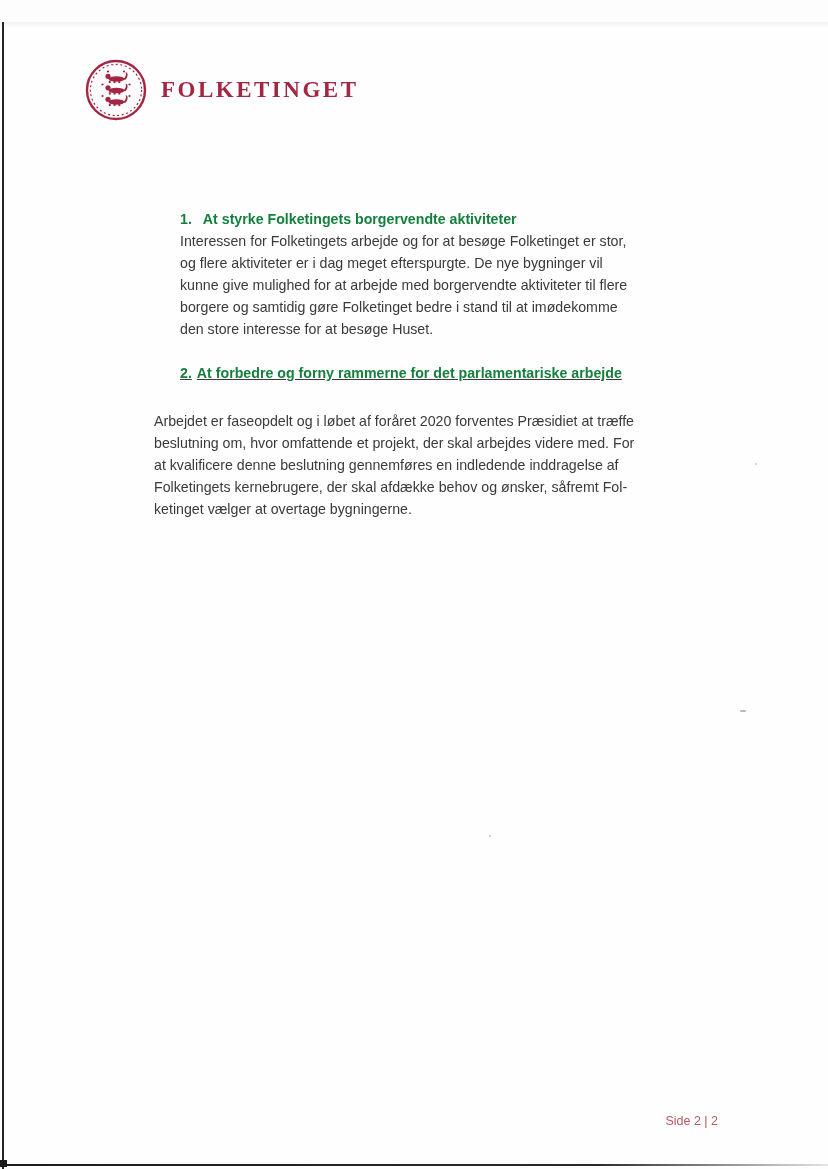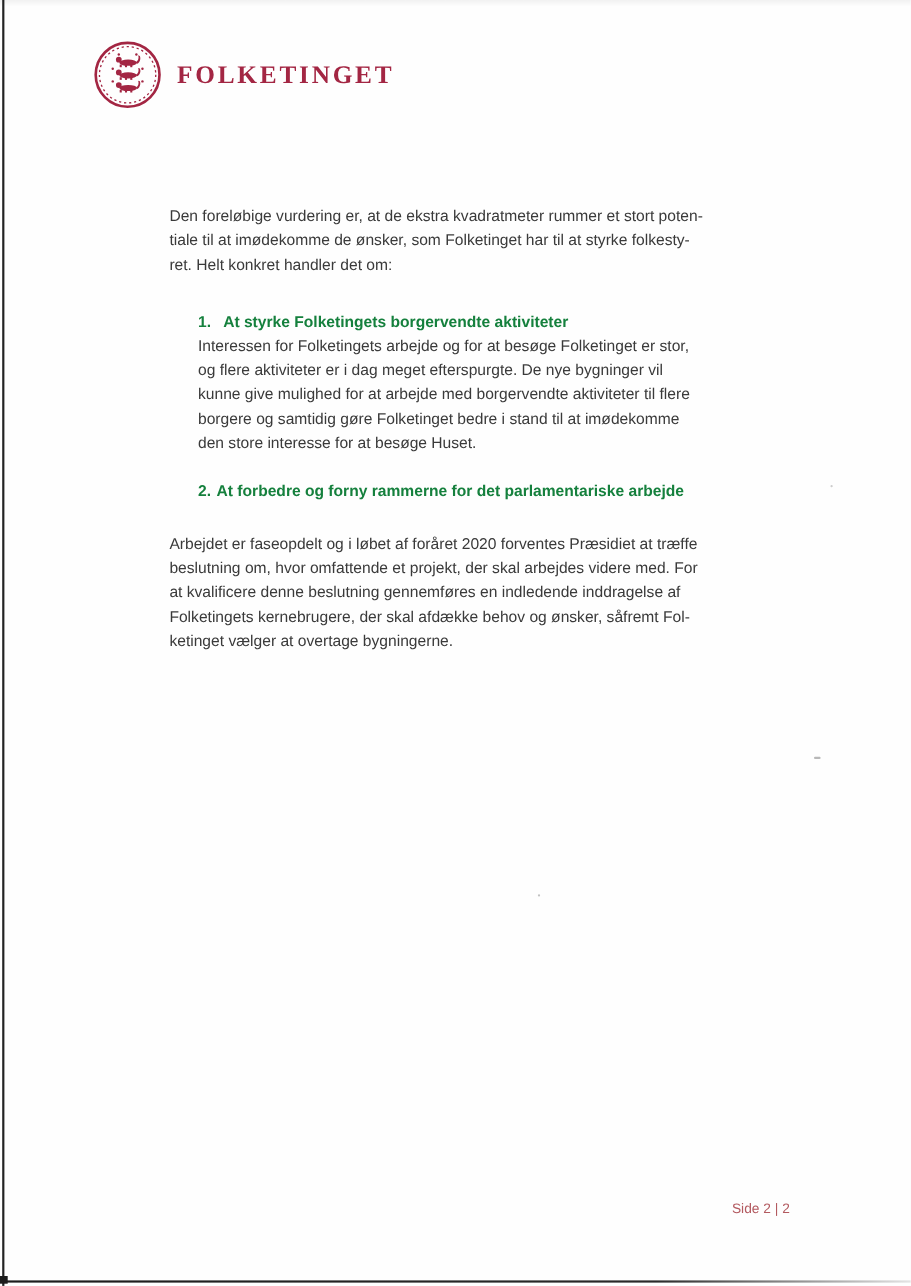--- a/index.html
+++ b/index.html
@@ -5,21 +5,21 @@
   * { box-sizing: border-box; }
   html, body { margin: 0; padding: 0; }
   body {
     width: 828px; height: 1169px;
     position: relative;
     background: #fdfdfd;
     font-family: "Liberation Sans", sans-serif;
     color: #3a3a3a;
     overflow: hidden;
   }
-  .page { position: absolute; inset: 0; background: #fefefe; }
+  .page { position: absolute; inset: 0; background: #fefefe; margin-top: 22px; }
   .page::before { 
     content: ""; position: absolute; left: 0; top: 0; width: 100%; height: 6px;
     background: linear-gradient(to bottom, rgba(0,0,0,0.05), rgba(0,0,0,0));
   }
   .scan-left {
     position: absolute; left: 2px; top: 0; width: 2px; height: 100%;
     background: #232323;
   }
   .scan-bottom {
     position: absolute; left: 0; bottom: 3px; width: 100%; height: 2px;
@@ -45,21 +45,21 @@
     position: absolute; left: 154px; top: 186px; width: 560px;
     font-size: 14.2px; line-height: 22px;
   }
   .para { margin: 0; white-space: pre-line; }
   .intro { margin-bottom: 30px; }
   .list-item { margin-left: 26px; }
   .item-heading { font-weight: 700; color: #15803d; }
   .num1 { margin-right: 11px; }
   .num2 { margin-right: 5px; }
   .li-1 { margin-bottom: 22px; }
-  .li-2 { margin-bottom: 26px; }
+  .li-2 { margin-bottom: 26px; text-decoration: underline; }
   .p-mid { margin-bottom: 24px; }
   .p-last { margin-bottom: 26px; }
   .link-heading { text-decoration: underline; margin-bottom: 2px; }
   .footer-page {
     position: absolute; top: 1092px; right: 110px;
     font-size: 12.5px; color: #b35a60;
   }
   .speck { position: absolute; background: #9a9a9a; border-radius: 1px; }
   .speck-dash { left: 740px; top: 688px; width: 6px; height: 2px; opacity: .7; }
   .speck-dot  { left: 489px; top: 813px; width: 2px; height: 2px; opacity: .6; }
@@ -117,23 +117,20 @@
           <circle cx="24" cy="13.5" r="1.1"></circle>
           <circle cx="40" cy="13.5" r="1.1"></circle>
         </g>
       </svg>
     </span>
     <span class="wordmark">FOLKETINGET</span>
   </header>
 
   <main class="content">
 
-    <p class="para intro">Den foreløbige vurdering er, at de ekstra kvadratmeter rummer et stort poten-
-tiale til at imødekomme de ønsker, som Folketinget har til at styrke folkesty-
-ret. Helt konkret handler det om:</p>
 
     <div class="list-item li-1">
       <div class="item-heading">
         <span class="num1">1.</span><span>At styrke Folketingets borgervendte aktiviteter</span>
       </div>
       <p class="para">Interessen for Folketingets arbejde og for at besøge Folketinget er stor,
 og flere aktiviteter er i dag meget efterspurgte. De nye bygninger vil
 kunne give mulighed for at arbejde med borgervendte aktiviteter til flere
 borgere og samtidig gøre Folketinget bedre i stand til at imødekomme
 den store interesse for at besøge Huset.</p>

